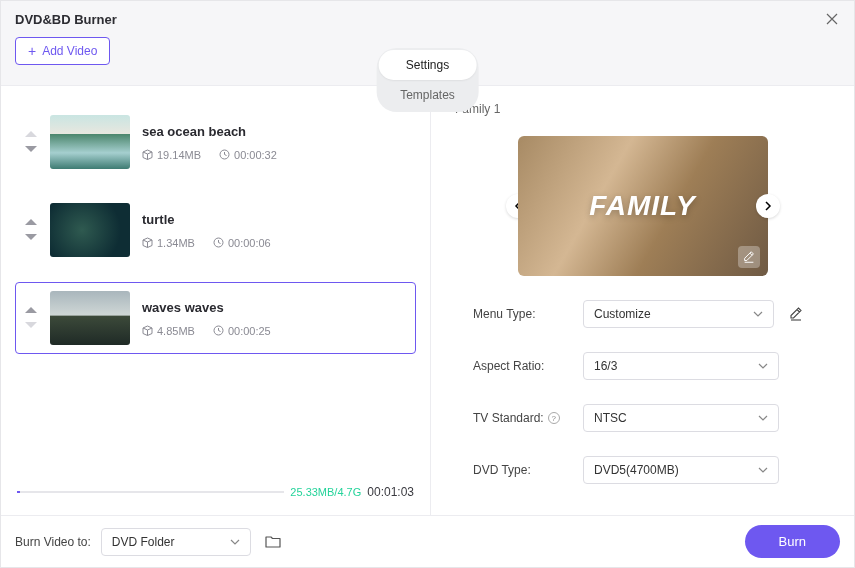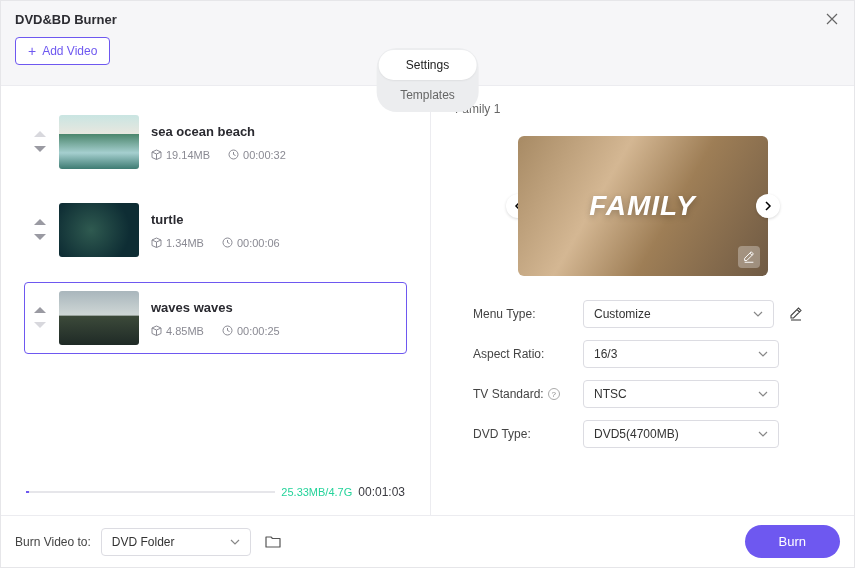--- a/index.html
+++ b/index.html
@@ -13,21 +13,21 @@
   .addrow { display: flex; align-items: center; padding: 0 14px 8px; }
   .add-video { border: 1px solid #6e58f0; color: #6e58f0; background: #fff; border-radius: 4px; padding: 6px 12px; font-size: 12px; display: inline-flex; align-items: center; gap: 6px; cursor: pointer; }
   .add-video .plus { font-size: 14px; line-height: 1; }
 
   .seg-wrap { position: absolute; left: 50%; transform: translateX(-50%); top: 48px; }
   .segmented { background: #ecedef; border-radius: 20px; display: inline-flex; padding: 2px; flex-direction: column; }
   .segmented .seg { border: none; background: transparent; font-size: 12px; color: #666; padding: 8px 22px; border-radius: 18px; cursor: pointer; }
   .segmented .seg.active { background: #fff; color: #222; box-shadow: 0 1px 2px rgba(0,0,0,0.06); }
 
   .main { flex: 1; margin-top: 12px; background: #fff; border-top: 1px solid #ececf0; display: flex; overflow: hidden; }
-  .left-pane { width: 430px; border-right: 1px solid #ececf0; display: flex; flex-direction: column; padding: 20px 23px 6px; gap: 16px; }
+  .left-pane { width: 430px; border-right: 1px solid #ececf0; display: flex; flex-direction: column; padding: 20px 14px 6px; gap: 16px; }
   .left-scroll { flex: 1; display: flex; flex-direction: column; gap: 16px; }
 
   .item { display: flex; align-items: center; gap: 12px; padding: 8px; border-radius: 4px; border: 1px solid transparent; }
   .item.selected { border: 1px solid #6e58f0; }
   .arrows { display: flex; flex-direction: column; gap: 2px; }
   .arrows button { border: none; background: none; cursor: pointer; color: #9a9aa2; padding: 0; line-height: 1; }
   .arrows button.disabled { color: #d8d8dd; cursor: default; }
   .arrows svg { width: 14px; height: 10px; }
 
   .thumb { width: 80px; height: 54px; border-radius: 3px; background: #9db7c4; position: relative; overflow: hidden; }
@@ -52,21 +52,21 @@
   .preview-wrap { position: relative; width: 250px; height: 140px; margin: 0 auto 16px; }
   .preview { width: 100%; height: 100%; border-radius: 6px; background: linear-gradient(120deg, #a78a64 0%, #d4b793 35%, #9e7e56 60%, #6f5a44 100%); position: relative; overflow: hidden; display: flex; align-items: center; justify-content: center; }
   .preview-text { color: #fff; font-size: 28px; font-weight: 800; font-style: italic; letter-spacing: 1px; text-shadow: 0 2px 6px rgba(0,0,0,0.25); }
   .nav-chip { position: absolute; top: 50%; transform: translateY(-50%); width: 24px; height: 24px; background: #fff; border-radius: 50%; display: flex; align-items: center; justify-content: center; cursor: pointer; box-shadow: 0 1px 3px rgba(0,0,0,0.15); }
   .nav-chip.left { left: -12px; }
   .nav-chip.right { right: -12px; }
   .nav-chip svg { width: 10px; height: 10px; }
   .edit-overlay { position: absolute; right: 8px; bottom: 8px; width: 22px; height: 22px; background: rgba(255,255,255,0.3); border-radius: 4px; display: flex; align-items: center; justify-content: center; cursor: pointer; }
   .edit-overlay svg { width: 14px; height: 14px; color: #fff; }
 
-  .form { display: flex; flex-direction: column; gap: 12px; margin-top: 8px; padding: 0 26px 0 18px; }
+  .form { display: flex; flex-direction: column; gap: 24px; margin-top: 8px; padding: 0 26px 0 18px; }
   .form-row { display: flex; align-items: center; gap: 10px; }
   .form-label { width: 100px; font-size: 12px; color: #444; display: inline-flex; align-items: center; gap: 4px; }
   .form-label .help { width: 12px; height: 12px; border: 1px solid #aaa; border-radius: 50%; display: inline-flex; align-items: center; justify-content: center; font-size: 8px; color: #888; cursor: help; }
   .select { flex: 1; height: 28px; border: 1px solid #dcdce2; border-radius: 4px; background: #fff; font-size: 12px; padding: 0 10px; display: flex; align-items: center; justify-content: space-between; cursor: pointer; color: #333; max-width: 196px; }
   .select svg { width: 10px; height: 10px; color: #888; }
   .form-row .trail-icon { width: 16px; height: 16px; color: #444; cursor: pointer; margin-left: 4px; }
   .form-row .trail-icon svg { width: 16px; height: 16px; }
 
   .bottom { height: 52px; background: #fff; border-top: 1px solid #ececf0; display: flex; align-items: center; padding: 0 14px; gap: 10px; }
   .bottom-label { font-size: 12px; color: #444; }

